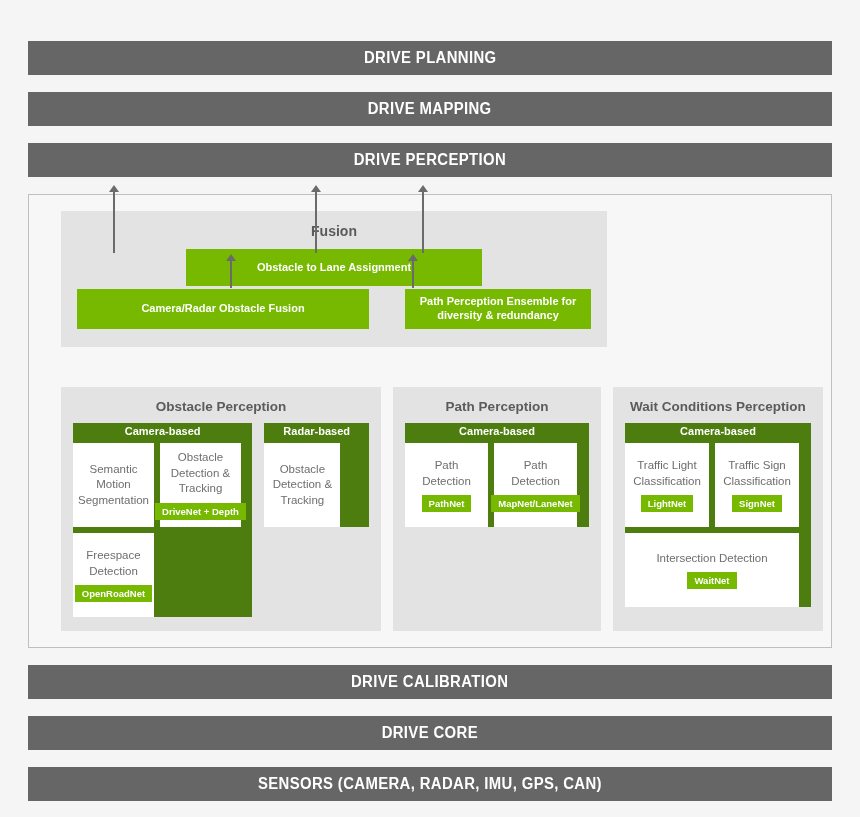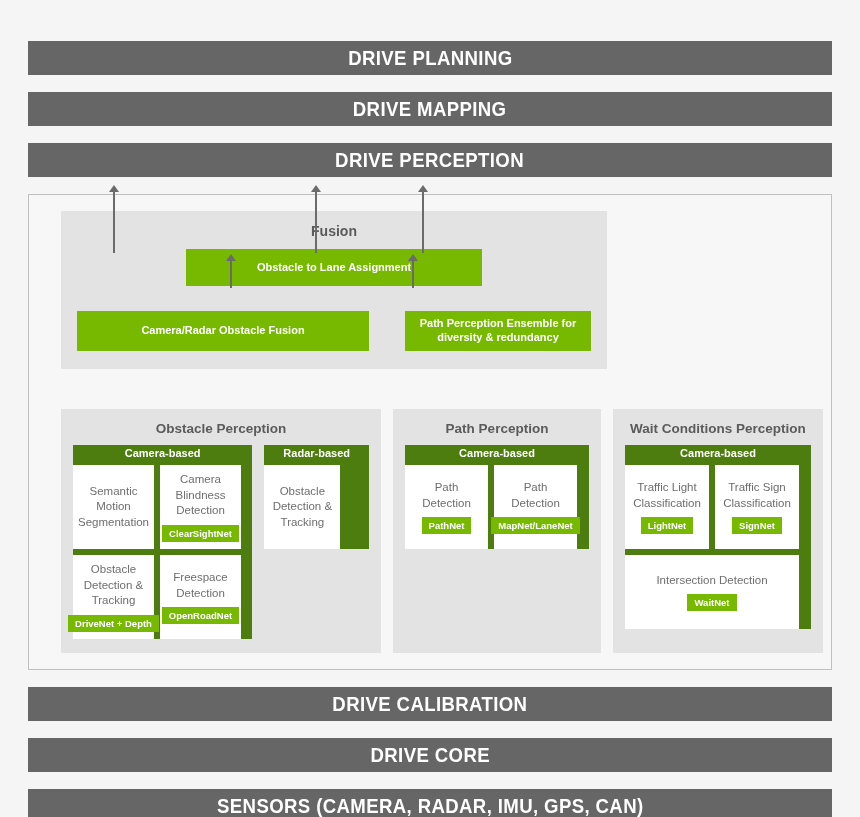--- a/index.html
+++ b/index.html
@@ -21,21 +21,21 @@
 
   
   .layer-bar {
     width: 804px;
     height: 34px;
     background: #666666;
     color: #ffffff;
     display: flex;
     align-items: center;
     justify-content: center;
-    font-size: 20px;
+    font-size: 16px;
     font-weight: bold;
     letter-spacing: 0.4px;
     font-stretch: condensed;
     text-transform: uppercase;
     margin-bottom: 17px;
   }
   .layer-bar span { transform: scaleX(0.93); display: inline-block; }
 
   
   .perception-container {
@@ -72,21 +72,21 @@
     align-items: center;
     justify-content: center;
     text-align: center;
     line-height: 1.25;
   }
   .fusion-top-row { display: flex; justify-content: center; }
   #obstacle-lane-assignment { width: 296px; height: 37px; }
   .fusion-bottom-row {
     display: flex;
     justify-content: space-between;
-    margin-top: 25px;
+    margin-top: 3px;
   }
   #camera-radar-fusion { width: 292px; height: 40px; }
   #path-perception-ensemble { width: 186px; height: 40px; padding: 0 6px; }
 
   
   .perception-row {
     display: flex;
     gap: 12px;
     margin-top: 40px;
     margin-left: 16px;
@@ -216,24 +216,20 @@
 
       <div class="perception-group" id="group-obstacle">
         <div class="group-title">Obstacle Perception</div>
         <div class="modality-row">
 
           <div class="modality" id="modality-obstacle-camera">
             <div class="modality-title">Camera-based</div>
             <div class="card-grid">
               <div class="card">
                 <div class="card-label">Semantic Motion Segmentation</div>
-              </div>
-              <div class="card">
-                <div class="card-label">Camera Blindness Detection</div>
-                <div class="card-tag">ClearSightNet</div>
               </div>
               <div class="card">
                 <div class="card-label">Obstacle Detection &amp; Tracking</div>
                 <div class="card-tag">DriveNet + Depth</div>
               </div>
               <div class="card">
                 <div class="card-label">Freespace Detection</div>
                 <div class="card-tag">OpenRoadNet</div>
               </div>
             </div>

